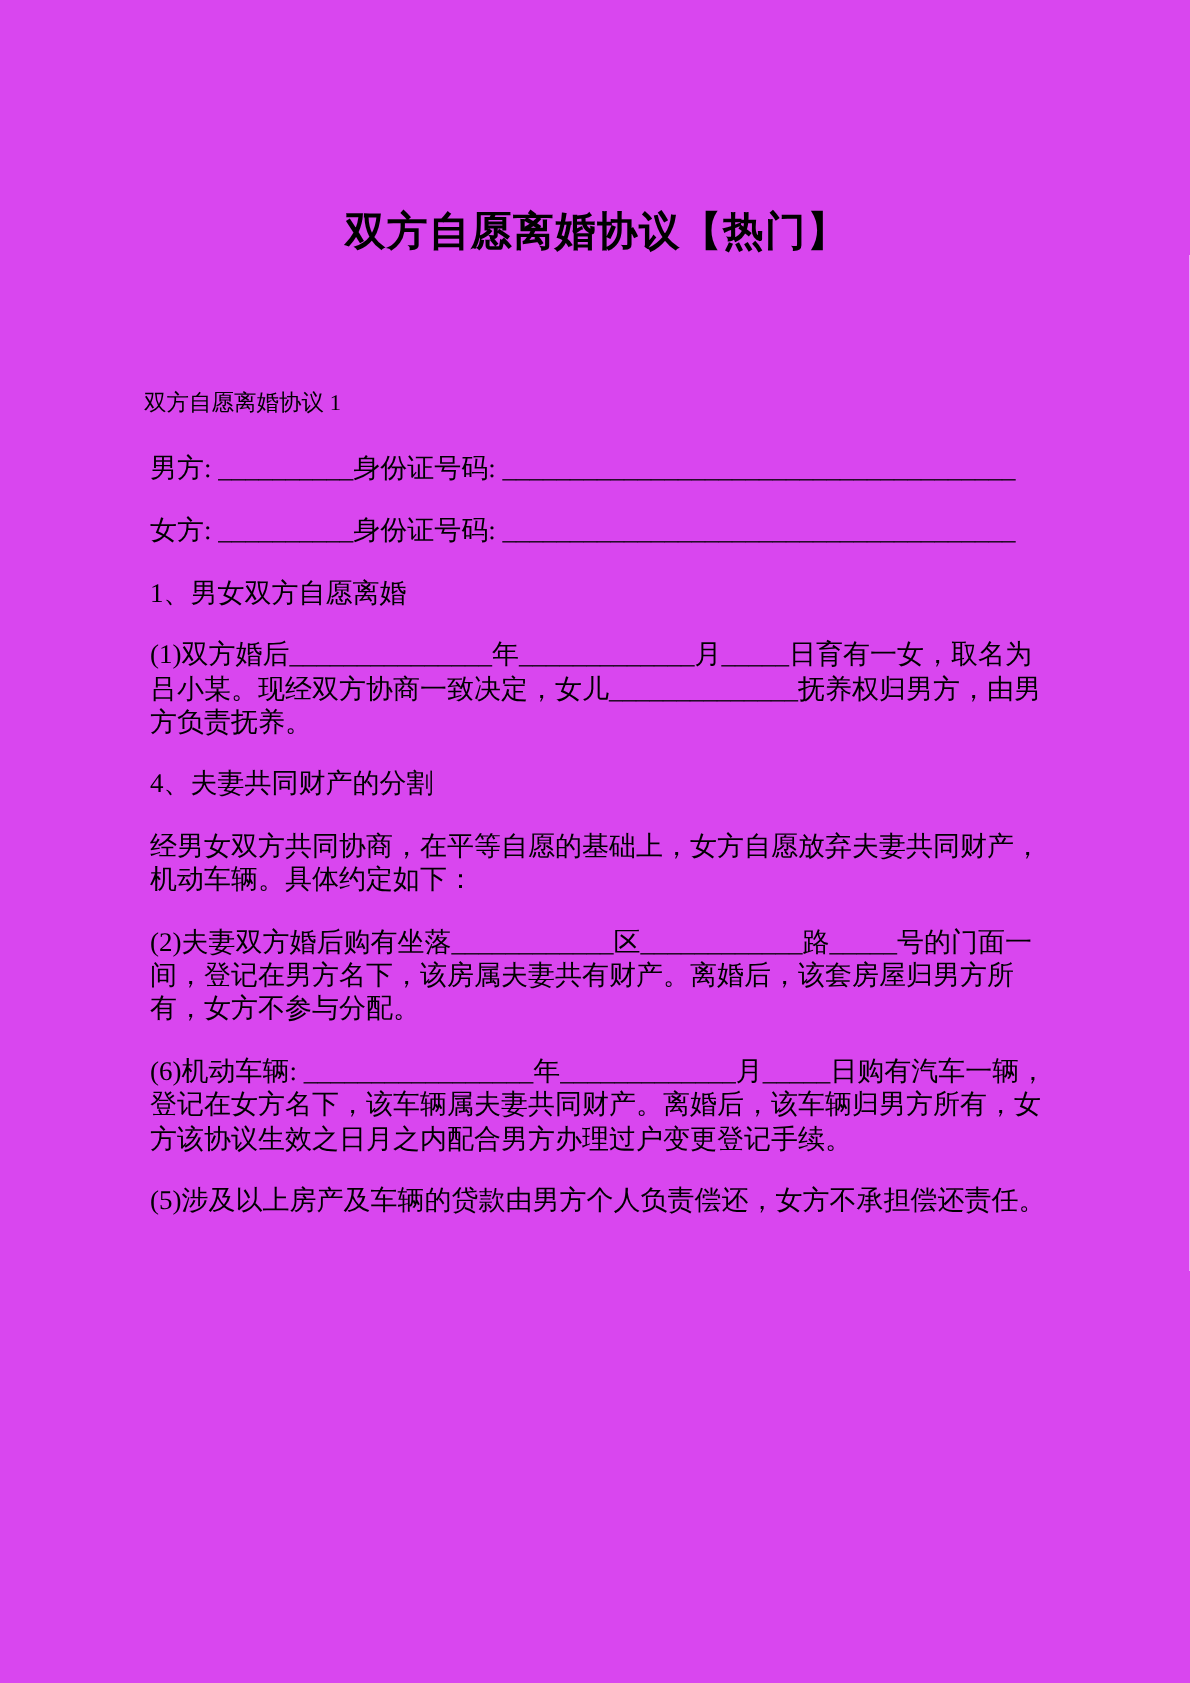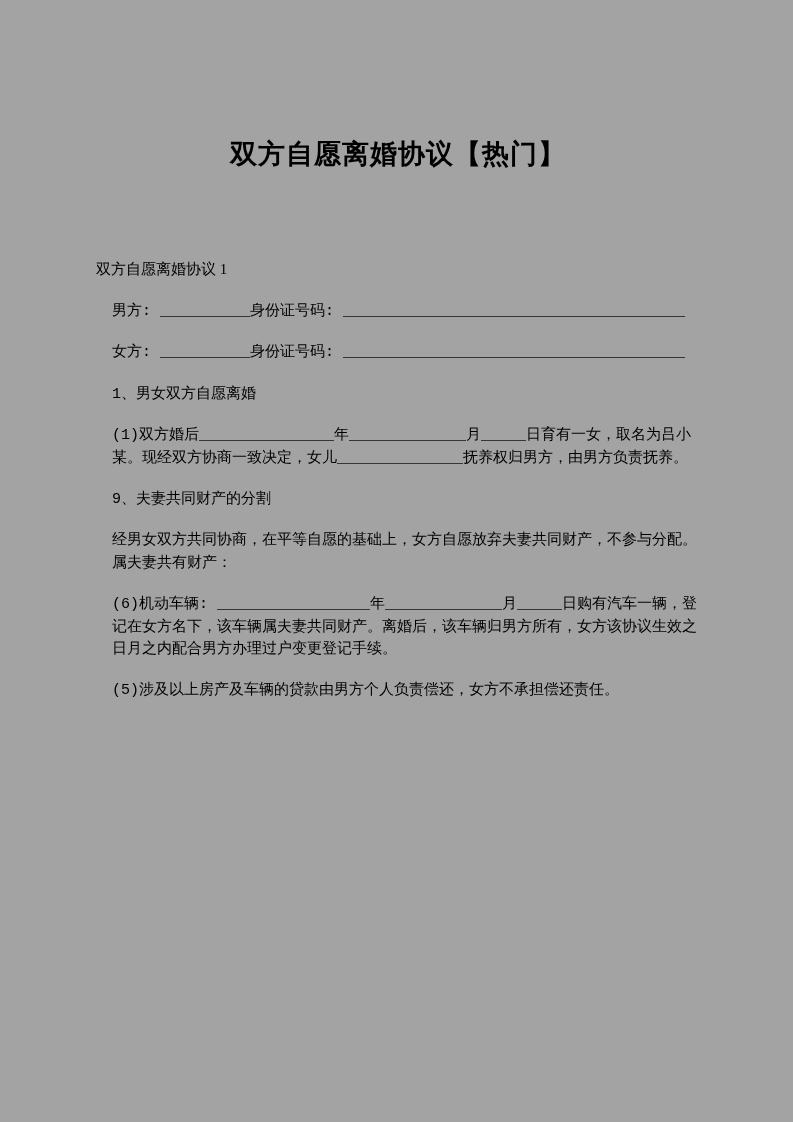--- a/index.html
+++ b/index.html
@@ -5,57 +5,57 @@
   html, body {
     margin: 0;
     padding: 0;
     background: #ffffff;
   }
   .page {
     position: relative;
     box-sizing: border-box;
     width: 793px;
     height: 1122px;
-    background: #a3a3a3;
+    background: #d946ef;
     padding: 138px 93px 16px 96px;
     color: #000000;
     font-family: "Liberation Serif", "DejaVu Serif", serif;
     overflow: hidden;
   }
   .doc-title {
     font-family: "Liberation Sans", "DejaVu Sans", sans-serif;
     font-size: 27px;
     line-height: 32px;
     font-weight: bold;
     text-align: center;
     margin: 0 0 88px 0;
     letter-spacing: 1px;
   }
   .doc-subtitle {
     font-size: 15px;
     line-height: 22px;
     margin: 16px 0 21px 0;
   }
   .para {
-    font-size: 15px;
+    font-size: 18px;
     line-height: 22.4px;
-    margin: 0 0 19px 16px;
+    margin: 0 0 19px 4px;
     word-break: break-all;
     text-align: left;
-    font-family: Liberation Mono, monospace;
   }
 </style>
 </head>
 <body>
 
 <div class="page">
   <h1 class="doc-title">双方自愿离婚协议【热门】</h1>
   <p class="doc-subtitle">双方自愿离婚协议 1</p>
 
   <p class="para">男方: __________身份证号码: ______________________________________</p>
   <p class="para">女方: __________身份证号码: ______________________________________</p>
   <p class="para">1、男女双方自愿离婚</p>
   <p class="para">(1)双方婚后_______________年_____________月_____日育有一女，取名为吕小某。现经双方协商一致决定，女儿______________抚养权归男方，由男方负责抚养。</p>
-  <p class="para">9、夫妻共同财产的分割</p>
-  <p class="para">经男女双方共同协商，在平等自愿的基础上，女方自愿放弃夫妻共同财产，不参与分配。属夫妻共有财产：</p>
+  <p class="para">4、夫妻共同财产的分割</p>
+  <p class="para">经男女双方共同协商，在平等自愿的基础上，女方自愿放弃夫妻共同财产，机动车辆。具体约定如下：</p>
+  <p class="para">(2)夫妻双方婚后购有坐落____________区____________路_____号的门面一间，登记在男方名下，该房属夫妻共有财产。离婚后，该套房屋归男方所有，女方不参与分配。</p>
   <p class="para">(6)机动车辆: _________________年_____________月_____日购有汽车一辆，登记在女方名下，该车辆属夫妻共同财产。离婚后，该车辆归男方所有，女方该协议生效之日月之内配合男方办理过户变更登记手续。</p>
   <p class="para">(5)涉及以上房产及车辆的贷款由男方个人负责偿还，女方不承担偿还责任。</p>
 </div>
 
 </body></html>

